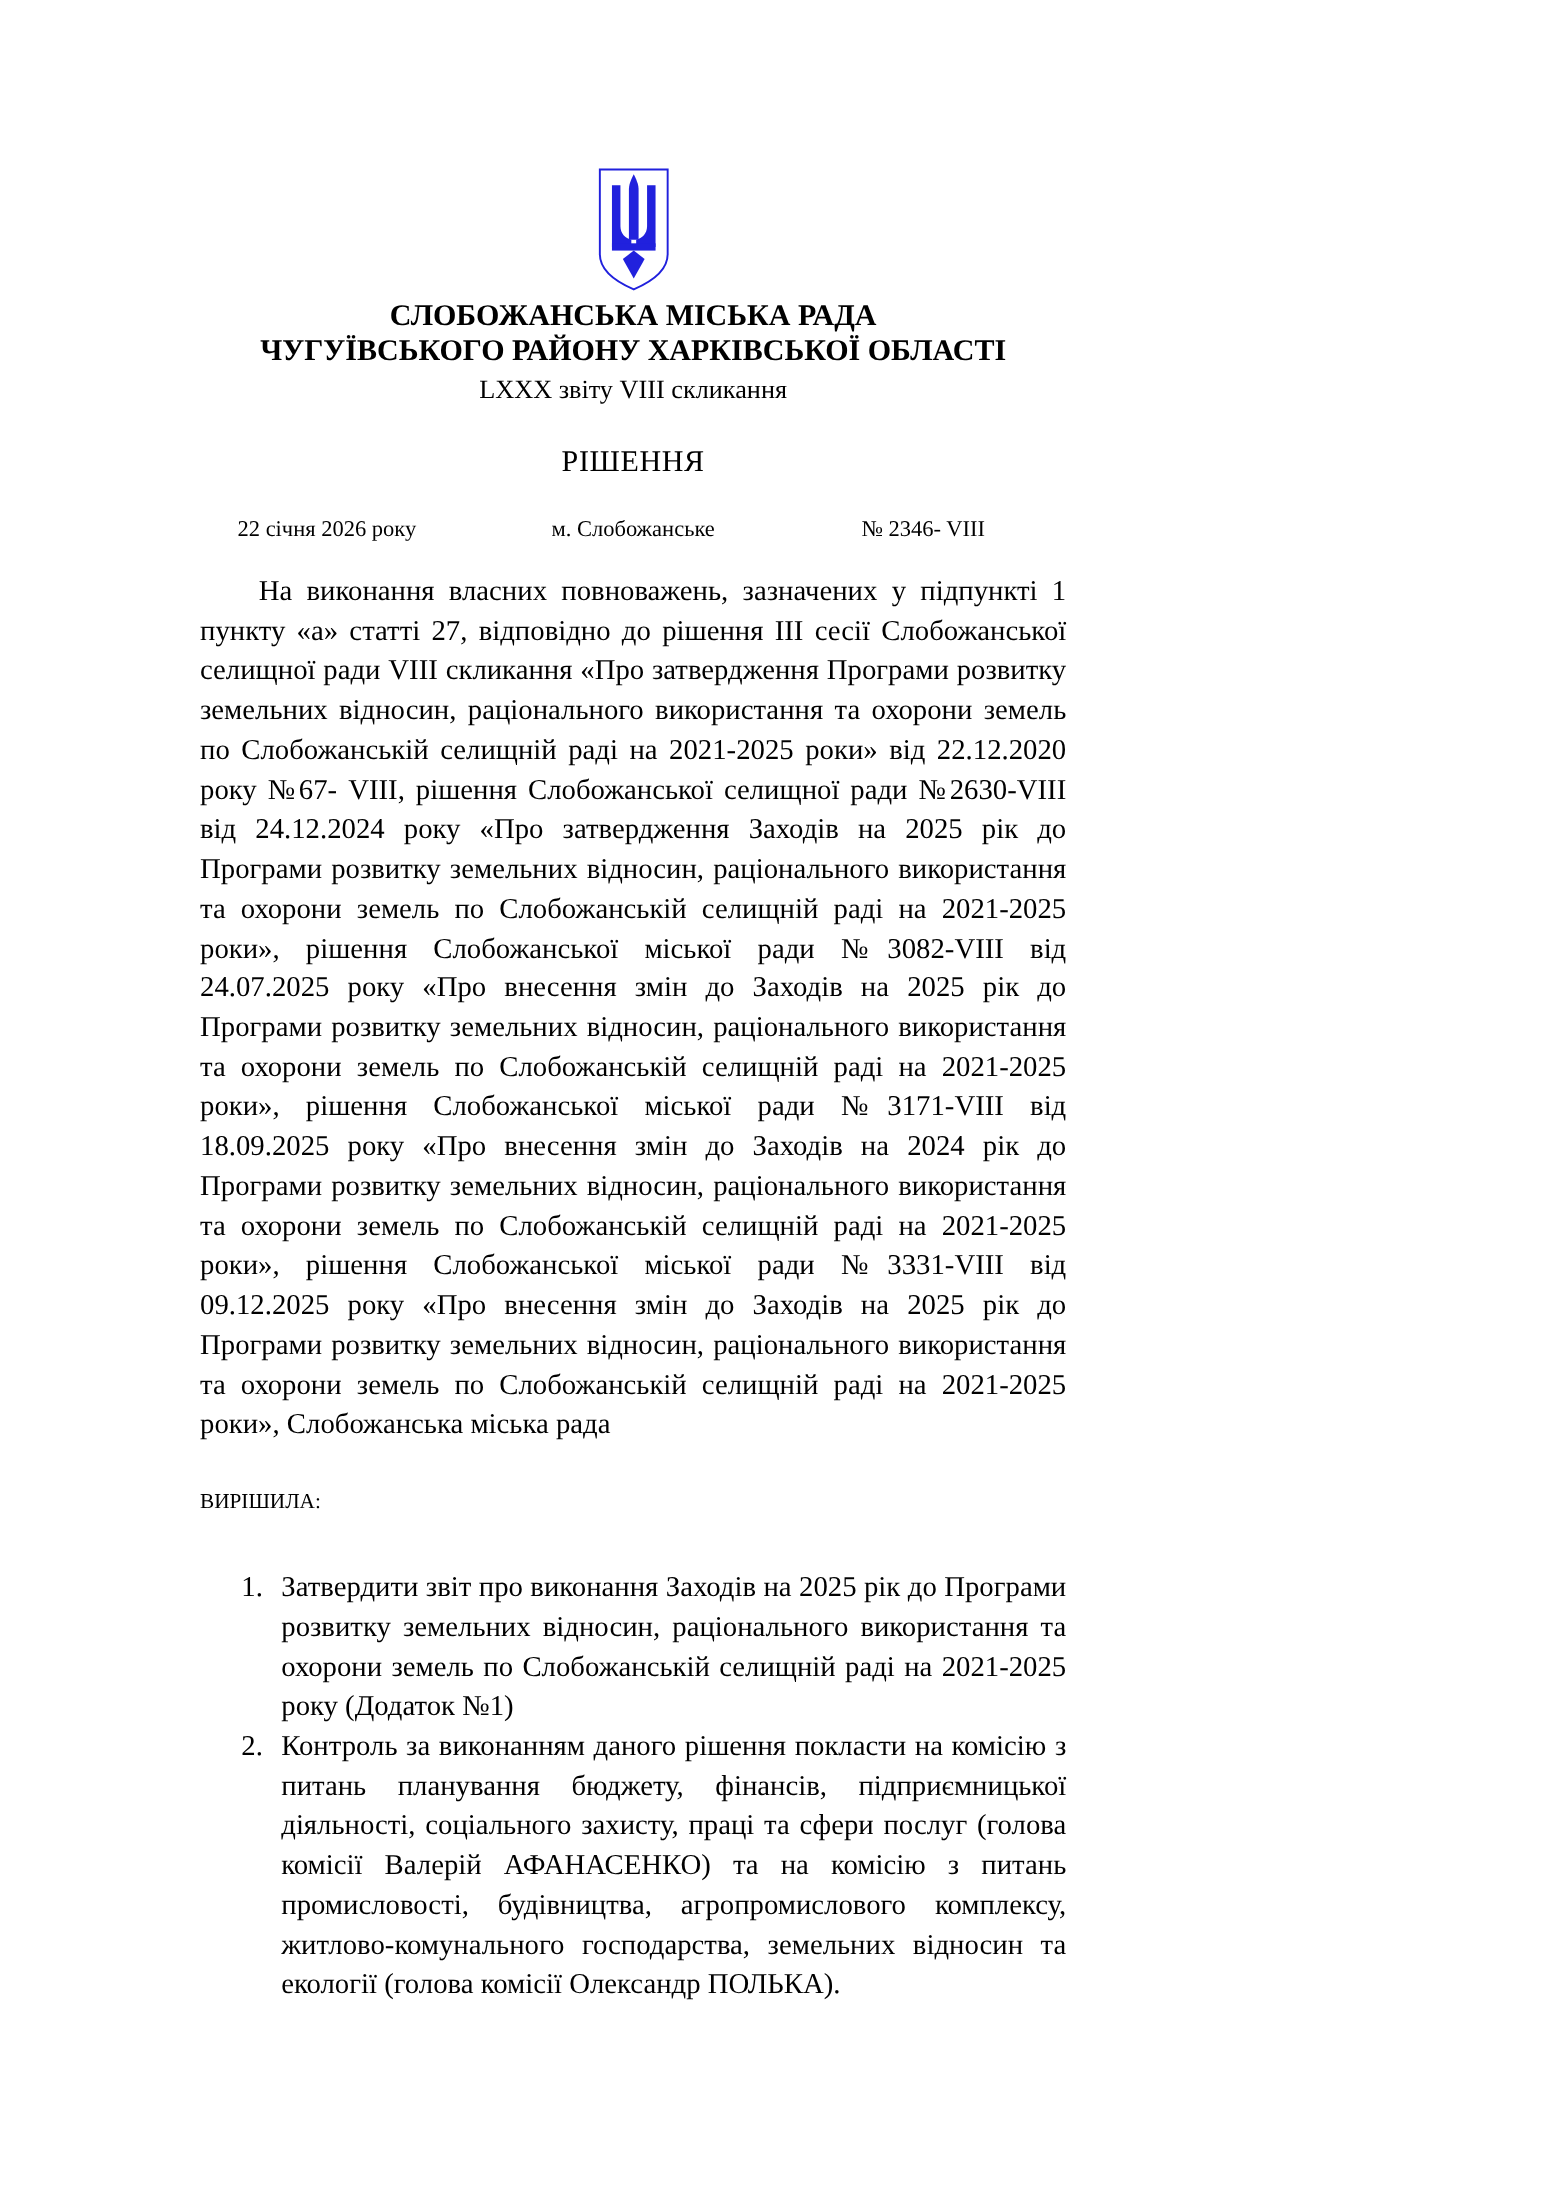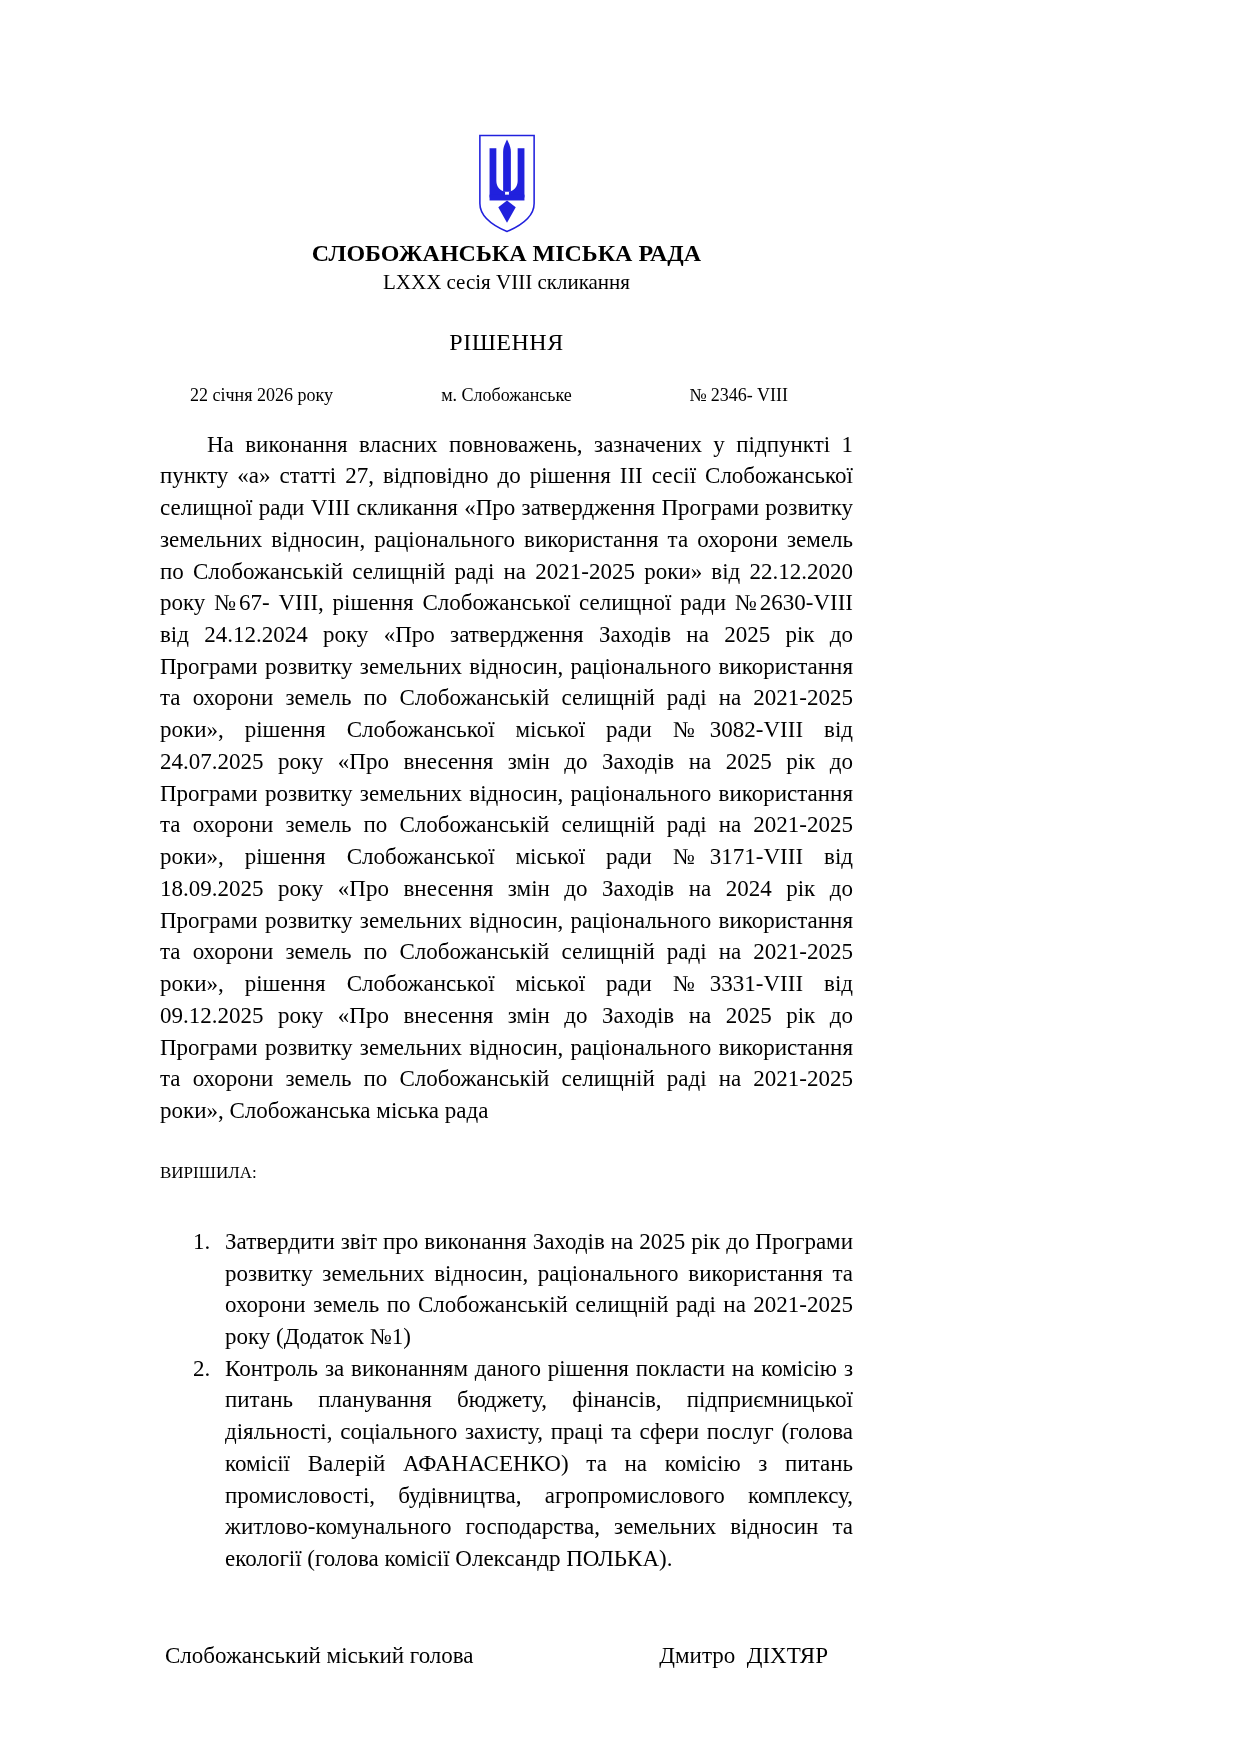--- a/index.html
+++ b/index.html
@@ -67,21 +67,22 @@
         <g fill="#2121dd">
           <path d="M32,6 C29,12 28,15 28,19 L28,60 L36,60 L36,19 C36,15 35,12 32,6 Z"></path>
           <path d="M14,15 L21,15 L21,49 C21,55 25,59 30,60 L30,66 L14,66 Z"></path>
           <path d="M50,15 L43,15 L43,49 C43,55 39,59 34,60 L34,66 L50,66 Z"></path>
           <rect x="14" y="63" width="36" height="6"></rect>
           <path d="M32,69 L41,76 L32,92 L23,76 Z"></path>
         </g>
       </svg>
     </div>
     <div class="org-line">СЛОБОЖАНСЬКА МІСЬКА РАДА</div>
-    <div class="session-line">LXXX сесія VIII скликання</div>
+    <div class="org-line">ЧУГУЇВСЬКОГО РАЙОНУ ХАРКІВСЬКОЇ ОБЛАСТІ</div>
+    <div class="session-line">LXXX звіту VIII скликання</div>
   </div>
 
   <div class="doc-type">РІШЕННЯ</div>
 
   <div class="meta-row">
     <span class="meta-date">22 січня 2026 року</span>
     <span class="meta-place">м. Слобожанське</span>
     <span class="meta-num">№ 2346- VIII</span>
   </div>
 
@@ -94,18 +95,14 @@
     <div class="list-item">
       <span class="num">1.</span>
       <span class="item-text">Затвердити звіт про виконання Заходів на 2025 рік до Програми розвитку земельних відносин, раціонального використання та охорони земель по Слобожанській селищній раді на 2021-2025 року (Додаток №1)</span>
     </div>
     <div class="list-item">
       <span class="num">2.</span>
       <span class="item-text">Контроль за виконанням даного рішення покласти  на  комісію з питань планування бюджету, фінансів, підприємницької діяльності, соціального захисту, праці та сфери послуг (голова комісії Валерій АФАНАСЕНКО)   та на комісію з питань промисловості, будівництва, агропромислового комплексу,  житлово-комунального господарства, земельних відносин та екології (голова комісії Олександр ПОЛЬКА).</span>
     </div>
   </div>
 
-  <div class="signature-row">
-    <span class="sig-left">Слобожанський міський голова</span>
-    <span class="sig-right">Дмитро  ДІХТЯР</span>
-  </div>
 
 </div>
 
 </body></html>

